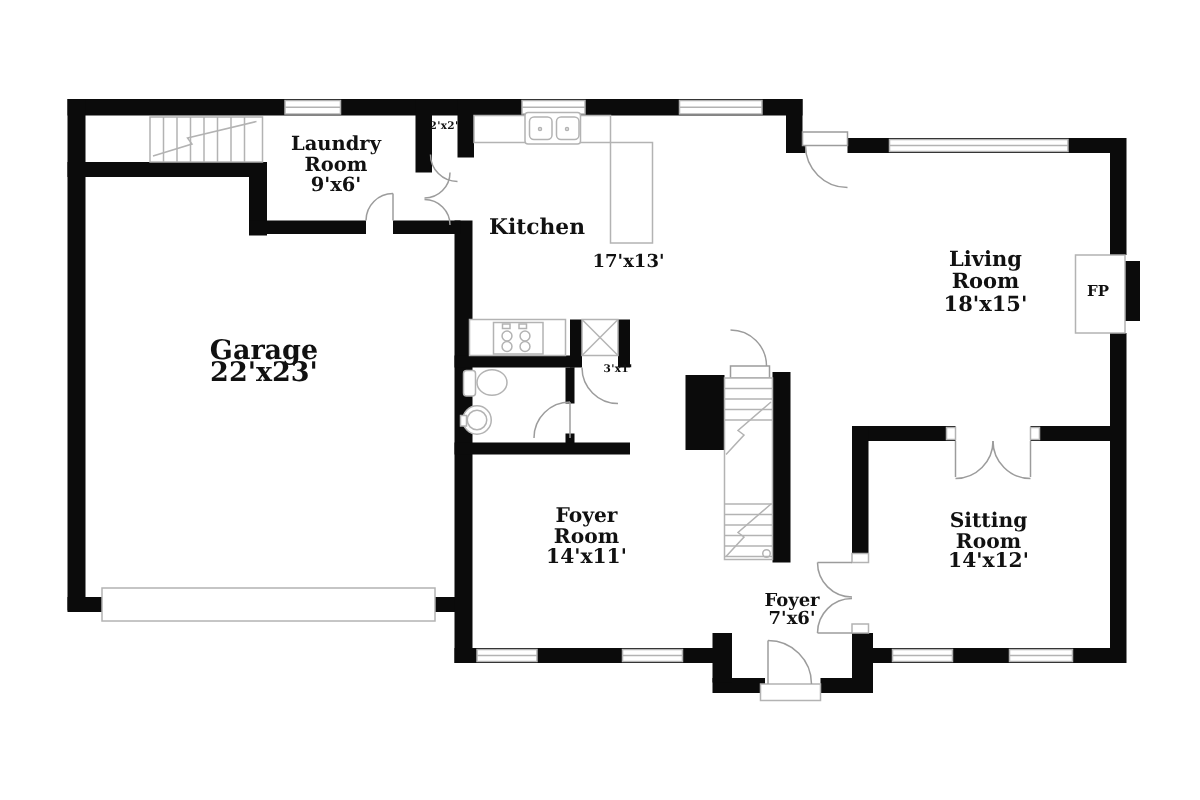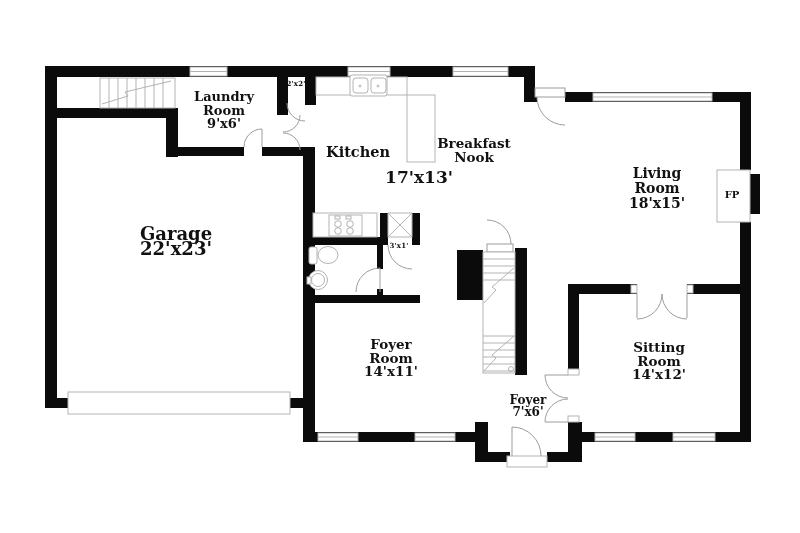--- a/index.html
+++ b/index.html
@@ -245,45 +245,41 @@
     <span>9'x6'</span>
   </div>
 
   <div class="lbl tiny" style="left:296px;top:79px;">
     <span>2'x2'</span>
   </div>
 
   <div class="lbl" style="left:358px;top:143px;font-size:14.5px;">
     <span>Kitchen</span>
   </div>
-  <div class="lbl" style="left:419px;top:167px;font-size:17px;">
+  <div class="lbl" style="left:419px;top:167px;font-size:12px;">
     <span>17'x13'</span>
   </div>
 
-  <div class="lbl" style="left:474px;top:136px;font-size:13.5px;line-height:14px;">
-    <span>Breakfast</span>
-    <span>Nook</span>
-  </div>
 
   <div class="lbl" style="left:657px;top:166px;font-size:14px;line-height:15px;">
     <span>Living</span>
     <span>Room</span>
     <span>18'x15'</span>
   </div>
 
   <div class="lbl" style="left:732px;top:189px;font-size:10px;">
     <span>FP</span>
   </div>
 
   <div class="lbl" style="left:176px;top:227px;font-size:18px;line-height:14.5px;">
     <span>Garage</span>
     <span>22'x23'</span>
   </div>
 
-  <div class="lbl tiny" style="left:399px;top:241px;text-align:center;">
+  <div class="lbl tiny" style="left:412px;top:241px;text-align:center;">
     <span>3'x1'</span>
   </div>
 
   <div class="lbl" style="left:391px;top:338px;font-size:13.5px;line-height:13.5px;">
     <span>Foyer</span>
     <span>Room</span>
     <span>14'x11'</span>
   </div>
 
   <div class="lbl" style="left:659px;top:341px;font-size:13.5px;line-height:13.5px;">

